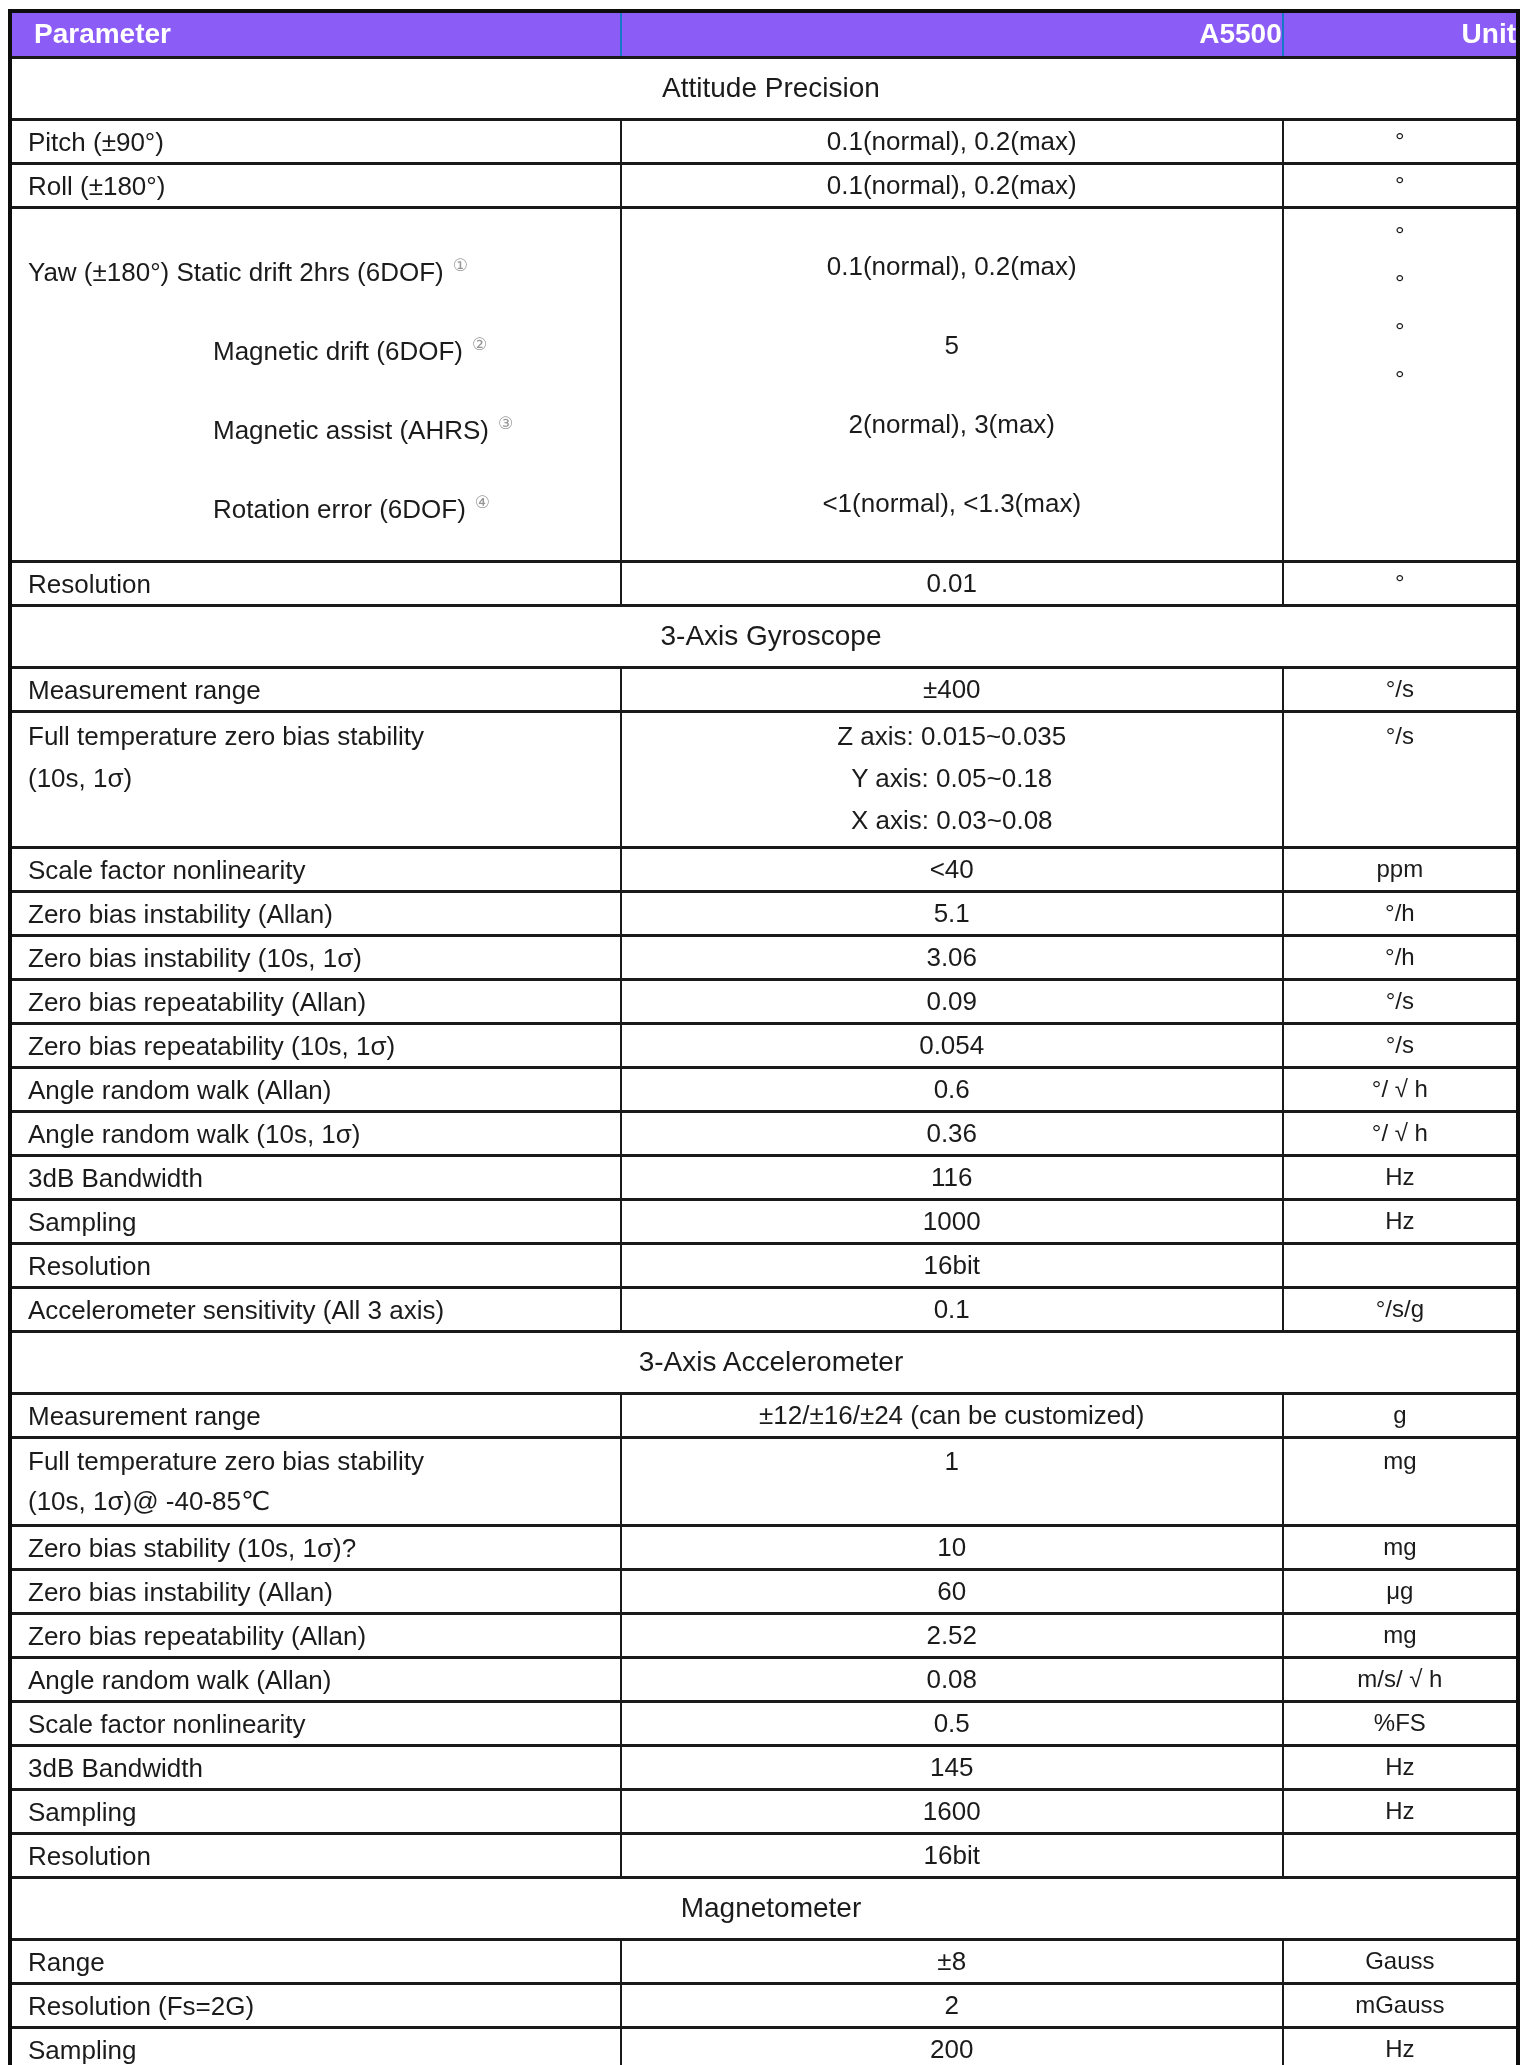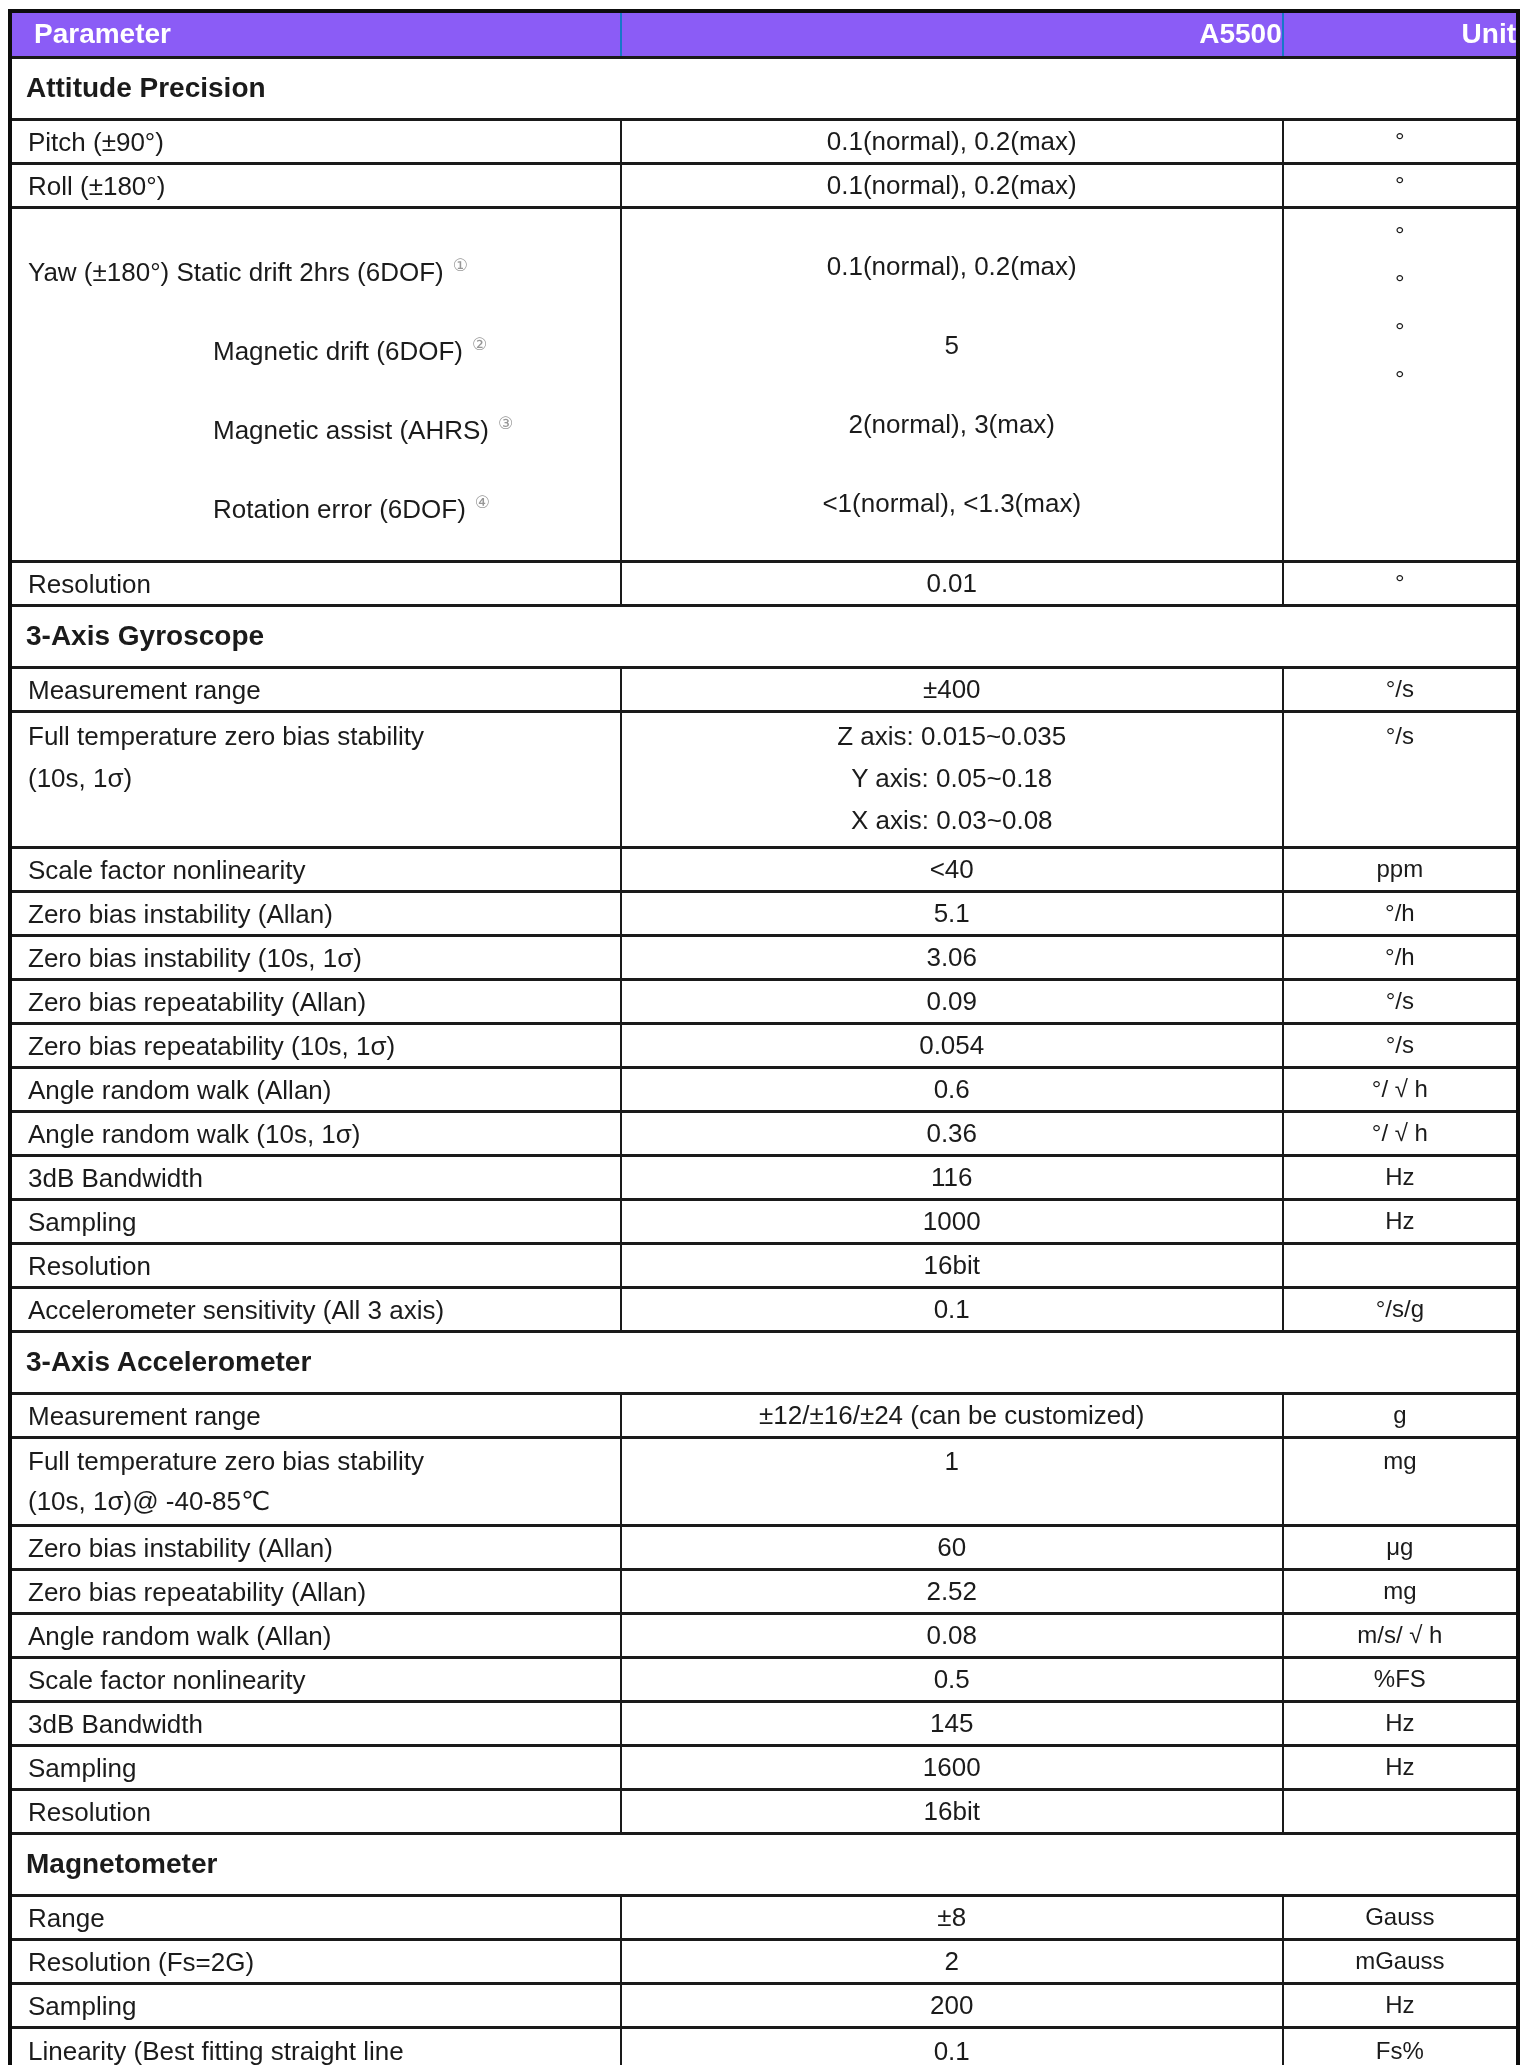--- a/index.html
+++ b/index.html
@@ -36,23 +36,23 @@
     height: 46px;
     border-color: #1778c8;
     border-bottom: 3px solid #1a1a1a;
     border-top: 3px solid #0d0d0d;
   }
   th.hp { text-align: left; padding-left: 22px; }
   th.hv, th.hu { text-align: right; }
 
   
   tr.sec td {
-    font-weight: bold;
+    font-weight: normal;
     font-size: 28px;
-    text-align: left;
+    text-align: center;
     padding-left: 14px;
     height: 62px;
     background: #ffffff;
   }
 
   
   tr.r { height: 40px; }
   td.p {
     font-size: 26px;
     text-align: left;
@@ -236,20 +236,25 @@
     <td class="v" colspan="3">±12/±16/±24 (can be customized)</td>
     <td class="u">g</td>
   </tr>
   <tr class="h2">
     <td class="p">Full temperature zero bias stability
 (10s, 1σ)@ -40-85℃</td>
     <td class="v" colspan="3">1</td>
     <td class="u">mg</td>
   </tr>
   <tr class="r">
+    <td class="p">Zero bias stability (10s, 1σ)?</td>
+    <td class="v" colspan="3">10</td>
+    <td class="u">mg</td>
+  </tr>
+  <tr class="r">
     <td class="p">Zero bias instability (Allan)</td>
     <td class="v" colspan="3">60</td>
     <td class="u">μg</td>
   </tr>
   <tr class="r">
     <td class="p">Zero bias repeatability (Allan)</td>
     <td class="v" colspan="3">2.52</td>
     <td class="u">mg</td>
   </tr>
   <tr class="r">

